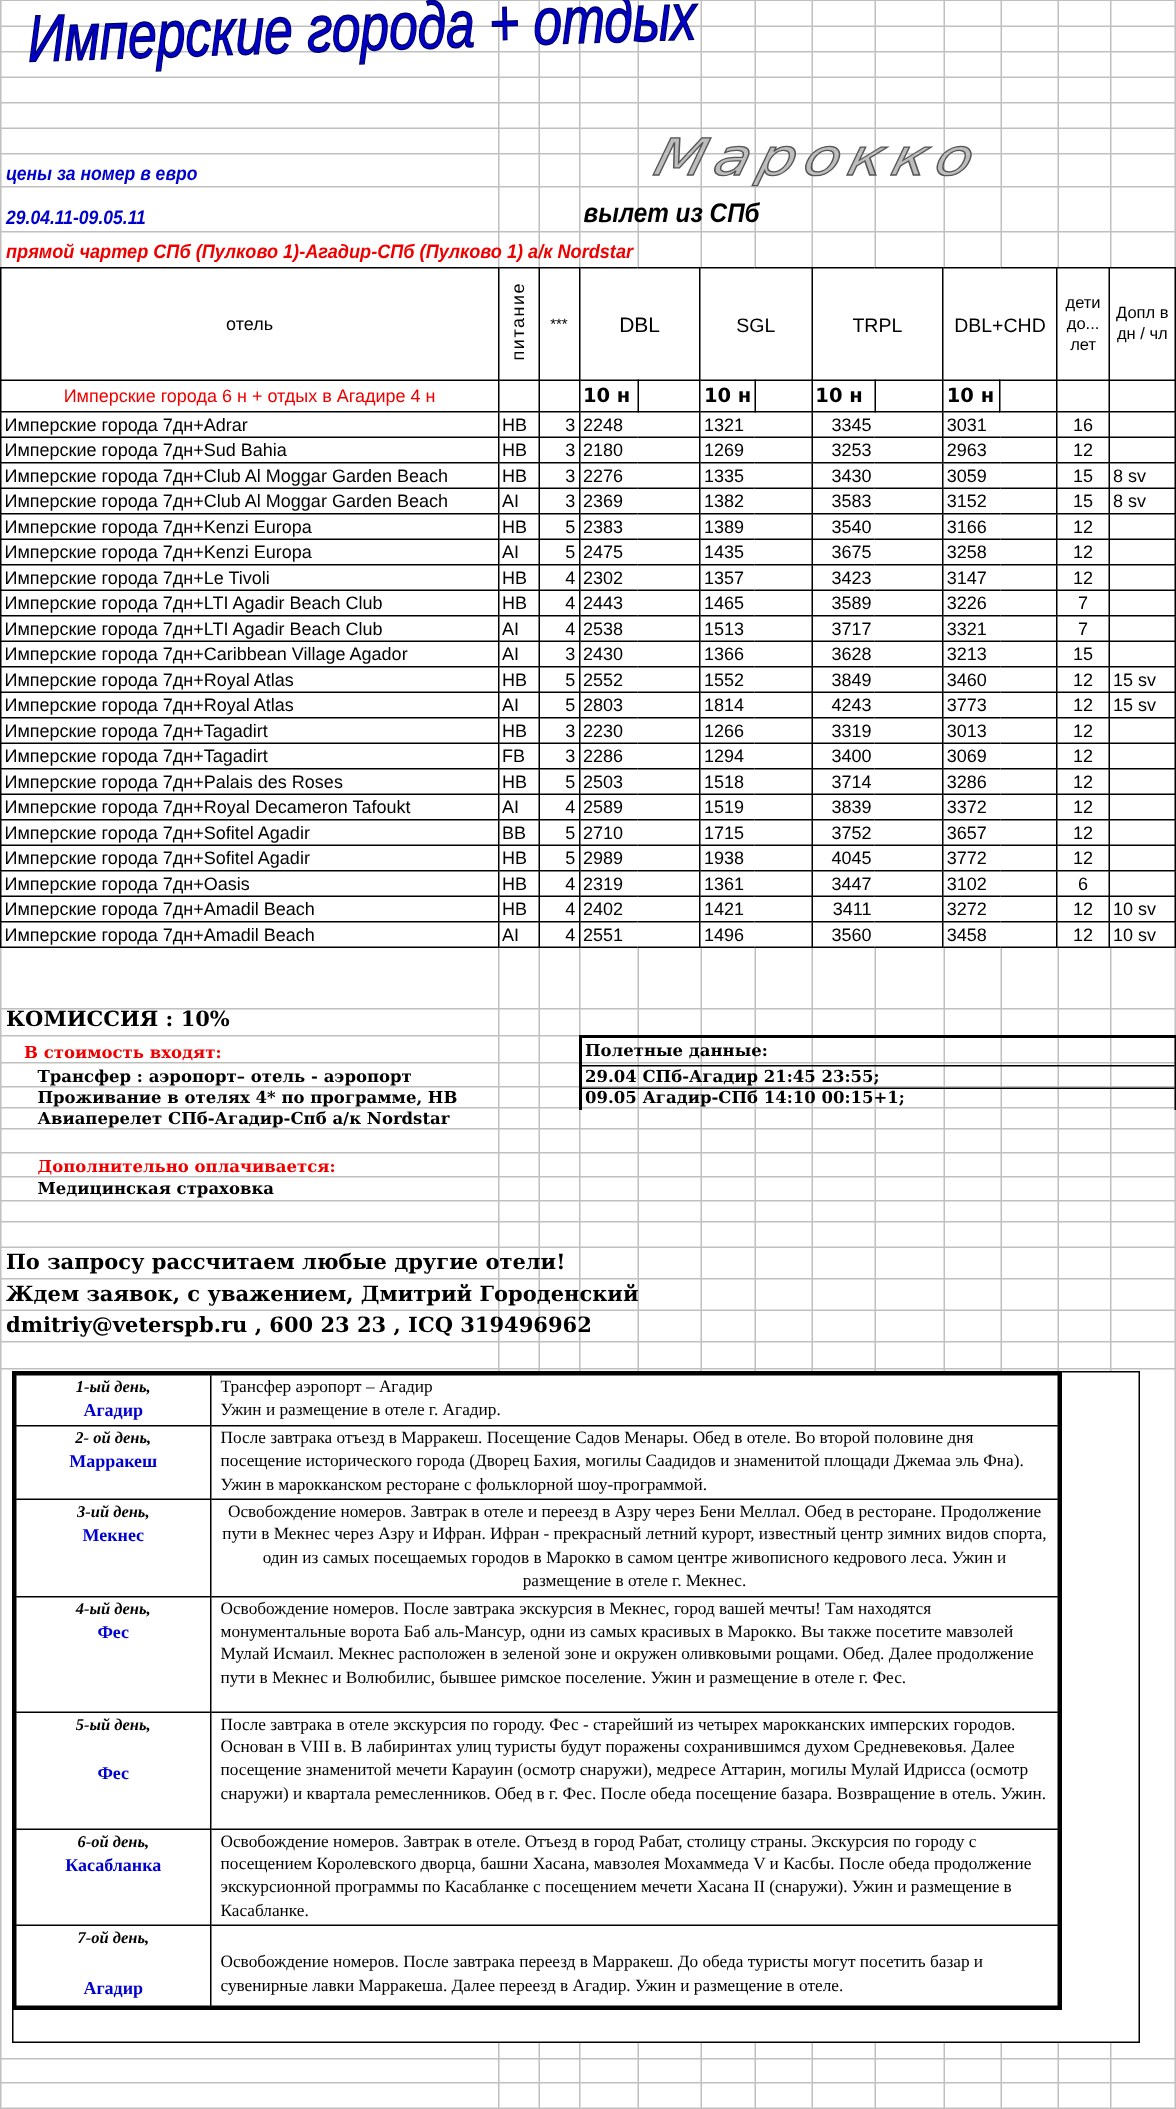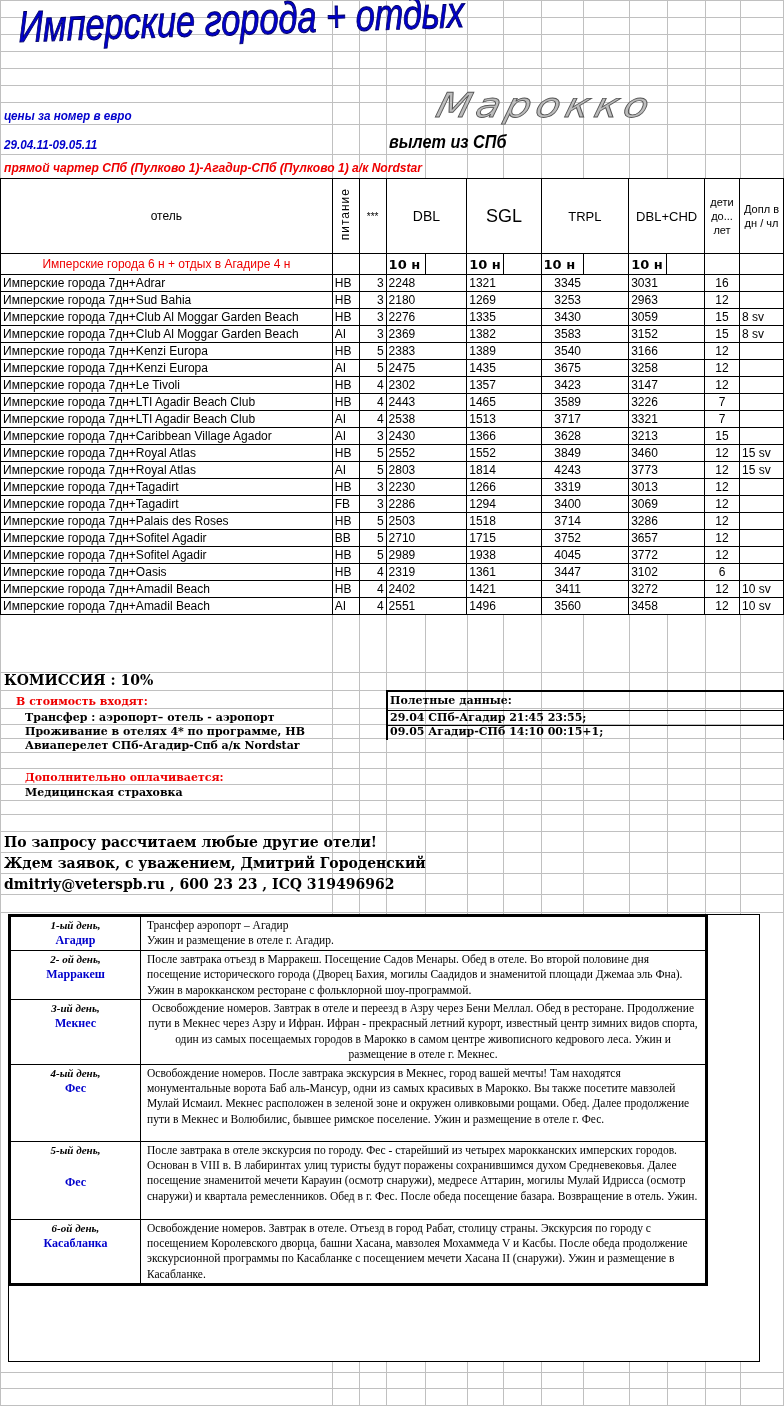--- a/index.html
+++ b/index.html
@@ -149,21 +149,21 @@
       <col style="width:38px">
       <col style="width:35px">
       <col style="width:44px">
   </colgroup>
   <tbody>
       <tr class="hdr">
     <th>отель</th>
     <th><span class="vert">питание</span></th>
     <th style="font-size:10px">***</th>
     <th colspan="2" class="big">DBL</th>
-    <th colspan="2" class="big" style="font-size:18px">SGL</th>
+    <th colspan="2" class="big" style="font-size:13px">SGL</th>
     <th colspan="2" class="big" style="font-size:13px">TRPL</th>
     <th colspan="2" class="big" style="font-size:13px">DBL+CHD</th>
     <th class="small">дети до... лет</th>
     <th class="small">Допл в дн / чл</th>
   </tr>
   <tr class="sub">
     <td class="redtxt">Имперские города 6 н + отдых в Агадире 4 н</td>
     <td></td>
     <td></td>
     <td class="nights">10 н</td>
@@ -393,20 +393,35 @@
         <td>Имперские города 7дн+Palais des Roses</td>
         <td>HB</td>
         <td class="r">5</td>
         <td class="noR">2503</td>
         <td class="noL"></td>
         <td class="noR">1518</td>
         <td class="noL"></td>
         <td class="r noR">3714</td>
         <td class="noL"></td>
         <td class="noR">3286</td>
+        <td class="noL"></td>
+        <td class="c">12</td>
+        <td></td>
+      </tr>
+      <tr>
+        <td>Имперские города 7дн+Royal Decameron Tafoukt</td>
+        <td>AI</td>
+        <td class="r">4</td>
+        <td class="noR">2589</td>
+        <td class="noL"></td>
+        <td class="noR">1519</td>
+        <td class="noL"></td>
+        <td class="r noR">3839</td>
+        <td class="noL"></td>
+        <td class="noR">3372</td>
         <td class="noL"></td>
         <td class="c">12</td>
         <td></td>
       </tr>
       <tr>
         <td>Имперские города 7дн+Sofitel Agadir</td>
         <td>BB</td>
         <td class="r">5</td>
         <td class="noR">2710</td>
         <td class="noL"></td>
@@ -545,14 +560,21 @@
         </td>
         <td style="white-space: pre-line;">После завтрака в отеле экскурсия по городу. Фес - старейший из четырех марокканских имперских городов. Основан в VIII в. В лабиринтах улиц туристы будут поражены сохранившимся духом Средневековья. Далее посещение знаменитой мечети Карауин (осмотр снаружи), медресе Аттарин, могилы Мулай Идрисса (осмотр снаружи) и квартала ремесленников. Обед в г. Фес. После обеда посещение базара. Возвращение в отель. Ужин.</td>
       </tr>
       <tr style="height: 62px;">
         <td class="day">
           <span class="day-num">6-ой день,</span>
           <span class="day-city">Касабланка</span>
         </td>
         <td style="white-space: pre-line;">Освобождение номеров. Завтрак в отеле. Отъезд в город Рабат, столицу страны. Экскурсия по городу с посещением Королевского дворца, башни Хасана, мавзолея Мохаммеда V и Касбы. После обеда продолжение экскурсионной программы по Касабланке с посещением мечети Хасана II (снаружи). Ужин и размещение в Касабланке.</td>
       </tr>
+      <tr style="height: 55px;">
+        <td class="day">
+          <span class="day-num">7-ой день,</span>
+          <span class="day-city" style="margin-top: 17px;">Агадир</span>
+        </td>
+        <td style="white-space: pre-line; padding-top: 17px;">Освобождение номеров. После завтрака переезд в Марракеш. До обеда туристы могут посетить базар и сувенирные лавки Марракеша. Далее переезд в Агадир. Ужин и размещение в отеле.</td>
+      </tr>
     </tbody>
 </table>
 
 </body></html>

